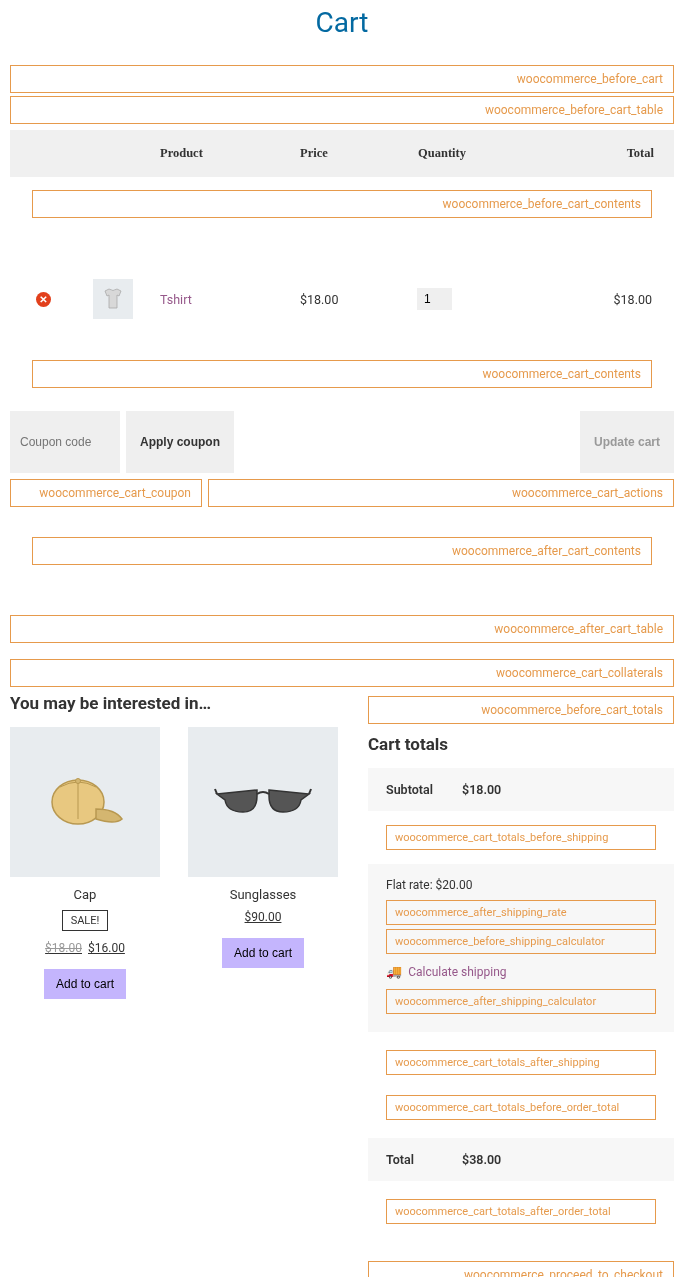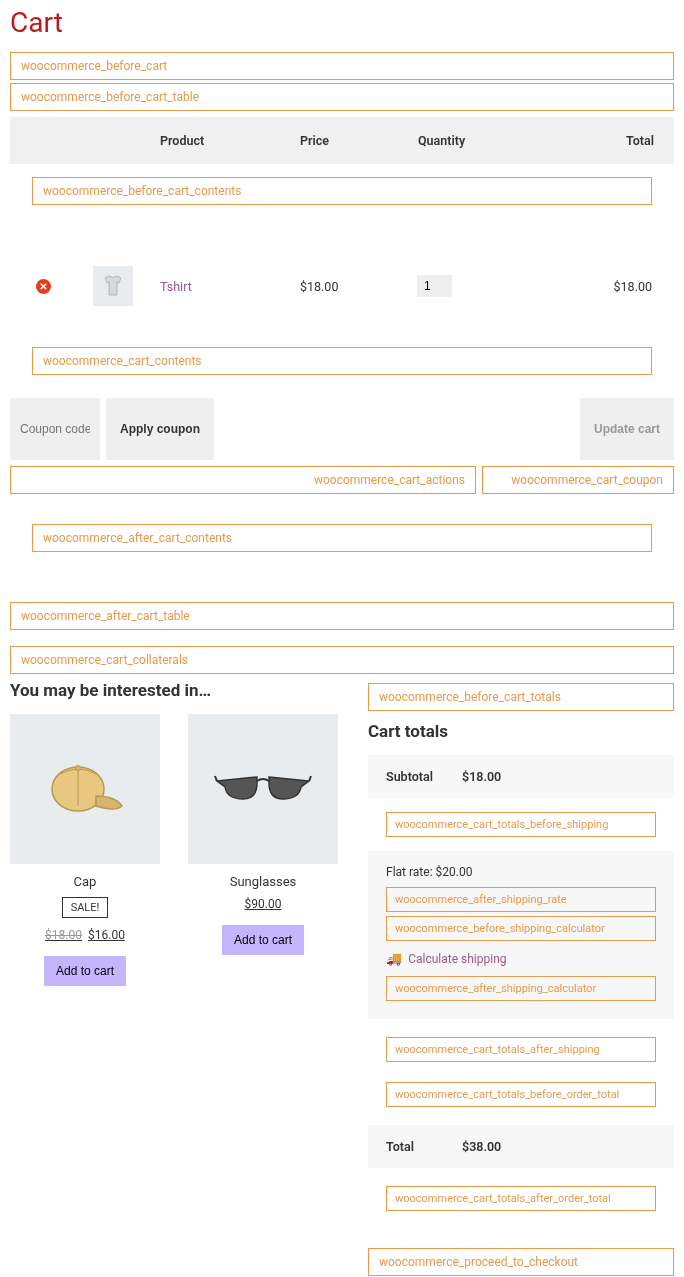--- a/index.html
+++ b/index.html
@@ -1,36 +1,36 @@
 <!DOCTYPE html>
 <html><head>
 <meta charset="utf-8">
 <style>
   * { box-sizing: border-box; margin: 0; padding: 0; }
   body { font-family: -apple-system, BlinkMacSystemFont, "Segoe UI", Roboto, sans-serif; font-size: 13px; color: #333; padding: 6px 10px 30px; background: #fff; width: 684px; }
-  h1 { font-size: 28px; font-weight: 400; color: #b91c1c; margin-bottom: 13px; }
-  .hook { border: 1px solid #e69a4c; color: #e69a4c; padding: 6px 10px; font-size: 12px; margin: 3px 0; background: #fff; }
+  h1 { font-size: 28px; font-weight: 400; color: #0369a1; margin-bottom: 26px; text-align: center; }
+  .hook { border: 1px solid #e69a4c; color: #e69a4c; padding: 6px 10px; font-size: 12px; margin: 3px 0; background: #fff; text-align: right; }
   .hook-right { text-align: right; }
   .table-head { background: #f0f0f0; padding: 16px 0; display: flex; margin-top: 6px; }
   .table-head > div, .cart-row > div { flex: 1; }
   .table-head > div:first-child, .cart-row > div:first-child { flex: 0 0 55px; }
   .table-head > div:nth-child(2), .cart-row > div:nth-child(2) { flex: 0 0 95px; text-align: center; }
   .table-head > div:nth-child(3), .cart-row > div:nth-child(3) { flex: 0 0 140px; }
-  .th { font-weight: 600; font-size: 12.5px; color: #333; }
+  .th { font-weight: 600; font-size: 12.5px; color: #333; font-family: Liberation Serif, serif; }
   .th.right { text-align: right; padding-right: 20px; }
   .inner-pad { padding: 10px 22px 40px; }
   .cart-row { display: flex; align-items: center; padding: 18px 0; }
   .remove { width: 15px; height: 15px; border-radius: 50%; background: #e2401c; color: #fff; display: flex; align-items: center; justify-content: center; font-size: 10px; font-weight: bold; margin-left: 26px; cursor: pointer; }
   .thumb { width: 40px; height: 40px; background: #e8ecef; display: flex; align-items: center; justify-content: center; margin: 0 auto; }
   .prod-link { color: #96588a; font-size: 12.5px; }
   .price-cell { font-size: 12.5px; }
   .qty-input { width: 35px; padding: 4px 4px; background: #efefef; border: none; font-size: 12px; text-align: center; }
   .total-cell { text-align: right; padding-right: 22px; font-size: 12.5px; }
   .actions-row { display: flex; gap: 6px; margin: 10px 0 3px; }
-  .coupon-input { background: #efefef; border: none; padding: 9px 10px; font-size: 12px; color: #888; width: 90px; }
+  .coupon-input { background: #efefef; border: none; padding: 9px 10px; font-size: 12px; color: #888; width: 110px; }
   .btn { background: #efefef; border: none; padding: 24px 14px; font-size: 12px; font-weight: 600; cursor: pointer; color: #333; }
   .hook-cols { display: flex; gap: 6px; }
   .hook-cols .hook { flex: 1; }
   .bottom-cols { display: flex; gap: 30px; margin-top: 6px; }
   .col-left { flex: 0 0 328px; }
   .col-right { flex: 1; }
   h2 { font-size: 17px; font-weight: 700; color: #333; margin-bottom: 14px; }
   .products { display: flex; gap: 28px; }
   .product { flex: 1; text-align: center; }
   .prod-img { width: 100%; aspect-ratio: 1; background: #e8ecef; display: flex; align-items: center; justify-content: center; margin-bottom: 10px; }
@@ -97,22 +97,22 @@
 </div>
 
 <div class="actions-row">
   <input class="coupon-input" placeholder="Coupon code" style="">
   <button class="btn">Apply coupon</button>
   <div style="flex:1"></div>
   <button class="btn" style="color:#999">Update cart</button>
 </div>
 
 <div class="hook-cols">
+  <div class="hook hook-right" style="flex:0 0 192px">woocommerce_cart_coupon</div>
   <div class="hook hook-right">woocommerce_cart_actions</div>
-  <div class="hook hook-right" style="flex:0 0 192px">woocommerce_cart_coupon</div>
 </div>
 
 <div class="inner-pad" style="padding-top:24px;padding-bottom:44px;">
   <div class="hook">woocommerce_after_cart_contents</div>
 </div>
 
 <div class="hook">woocommerce_after_cart_table</div>
 <div class="gap"></div>
 <div class="hook">woocommerce_cart_collaterals</div>
 

